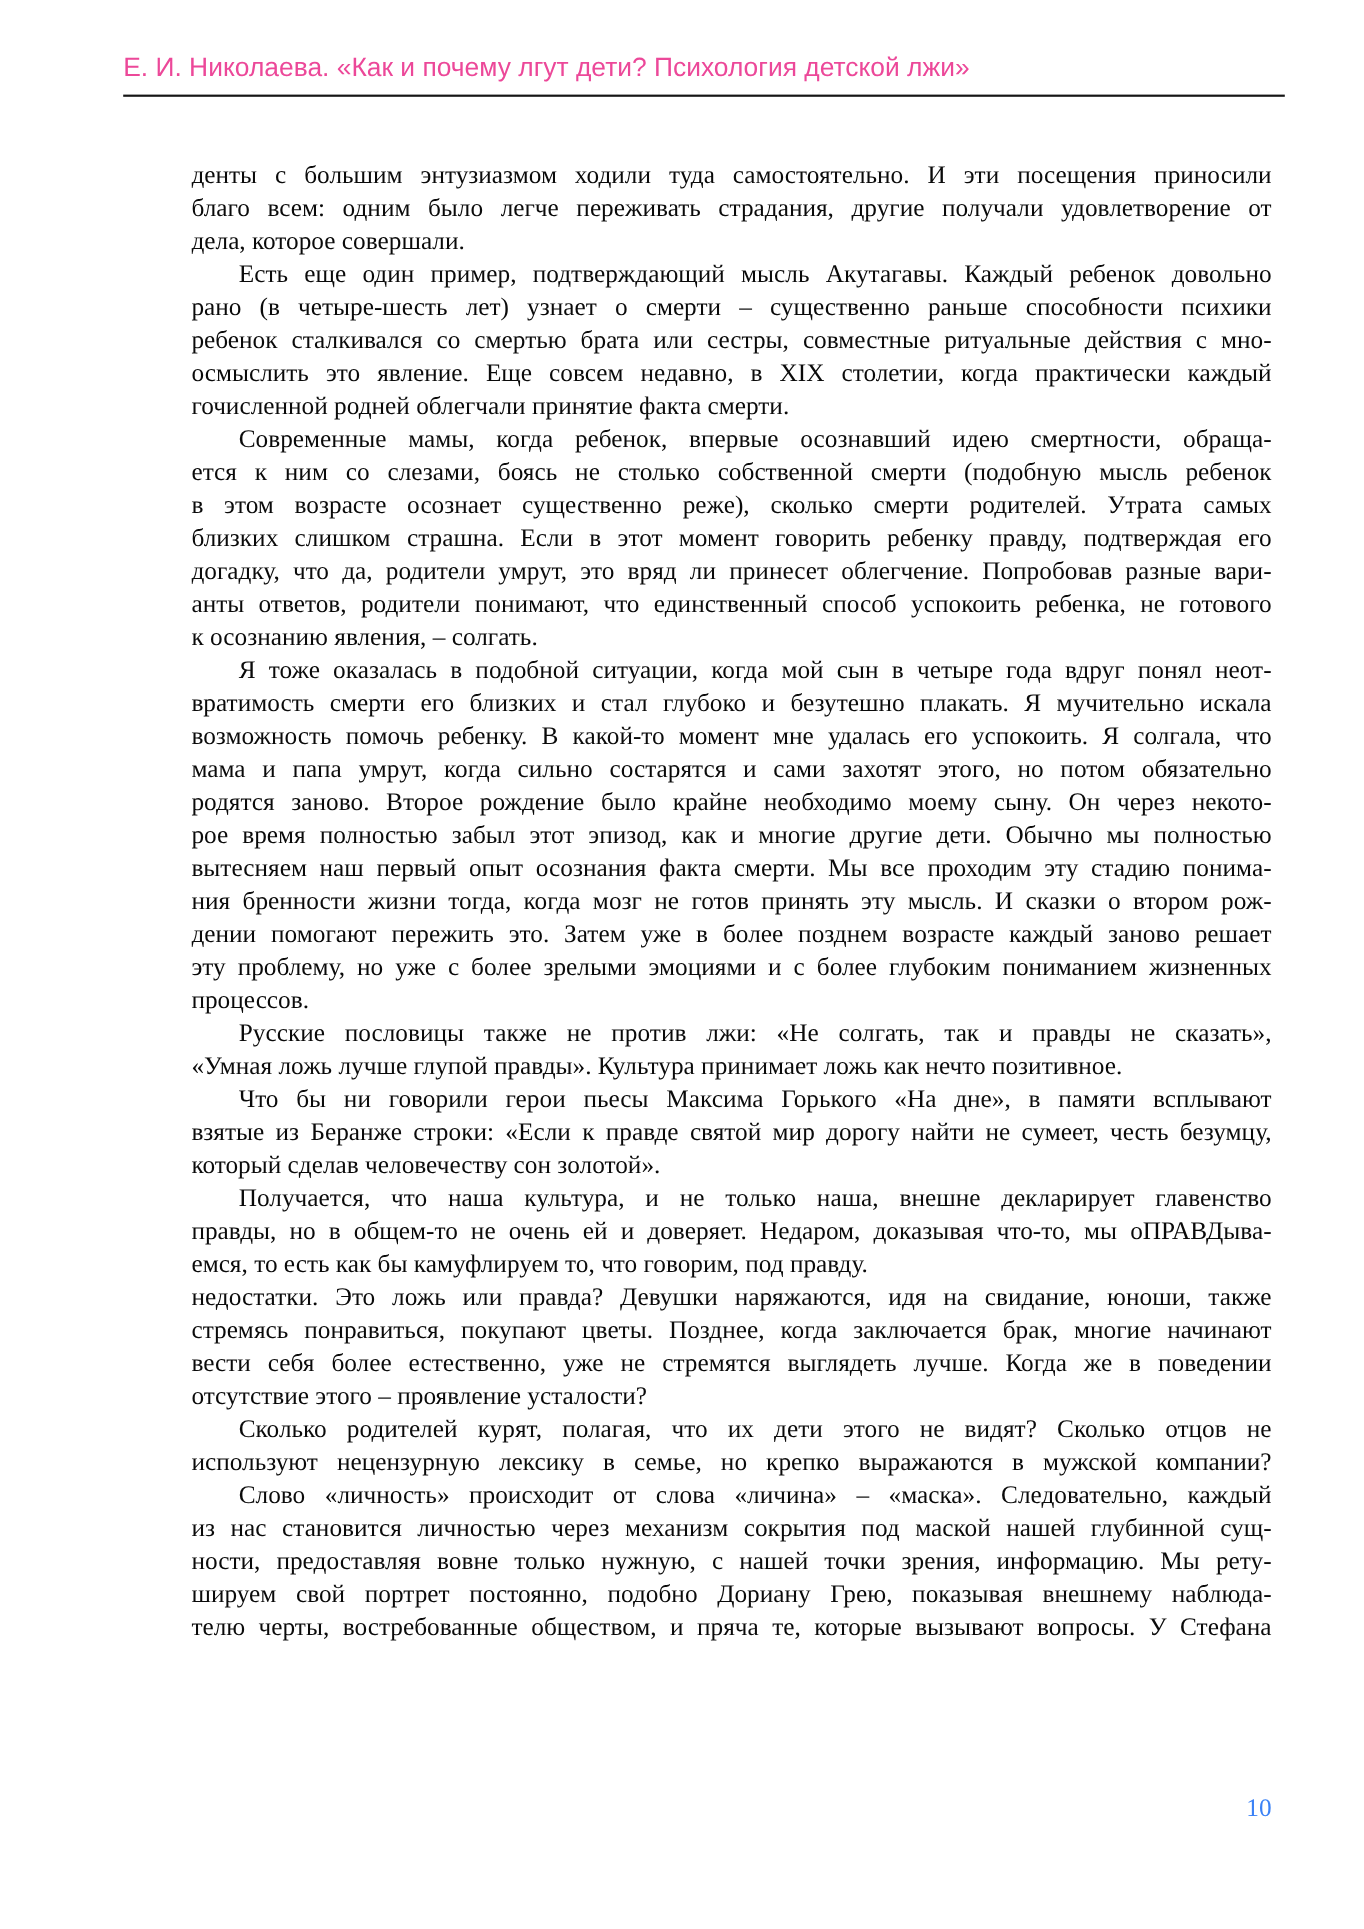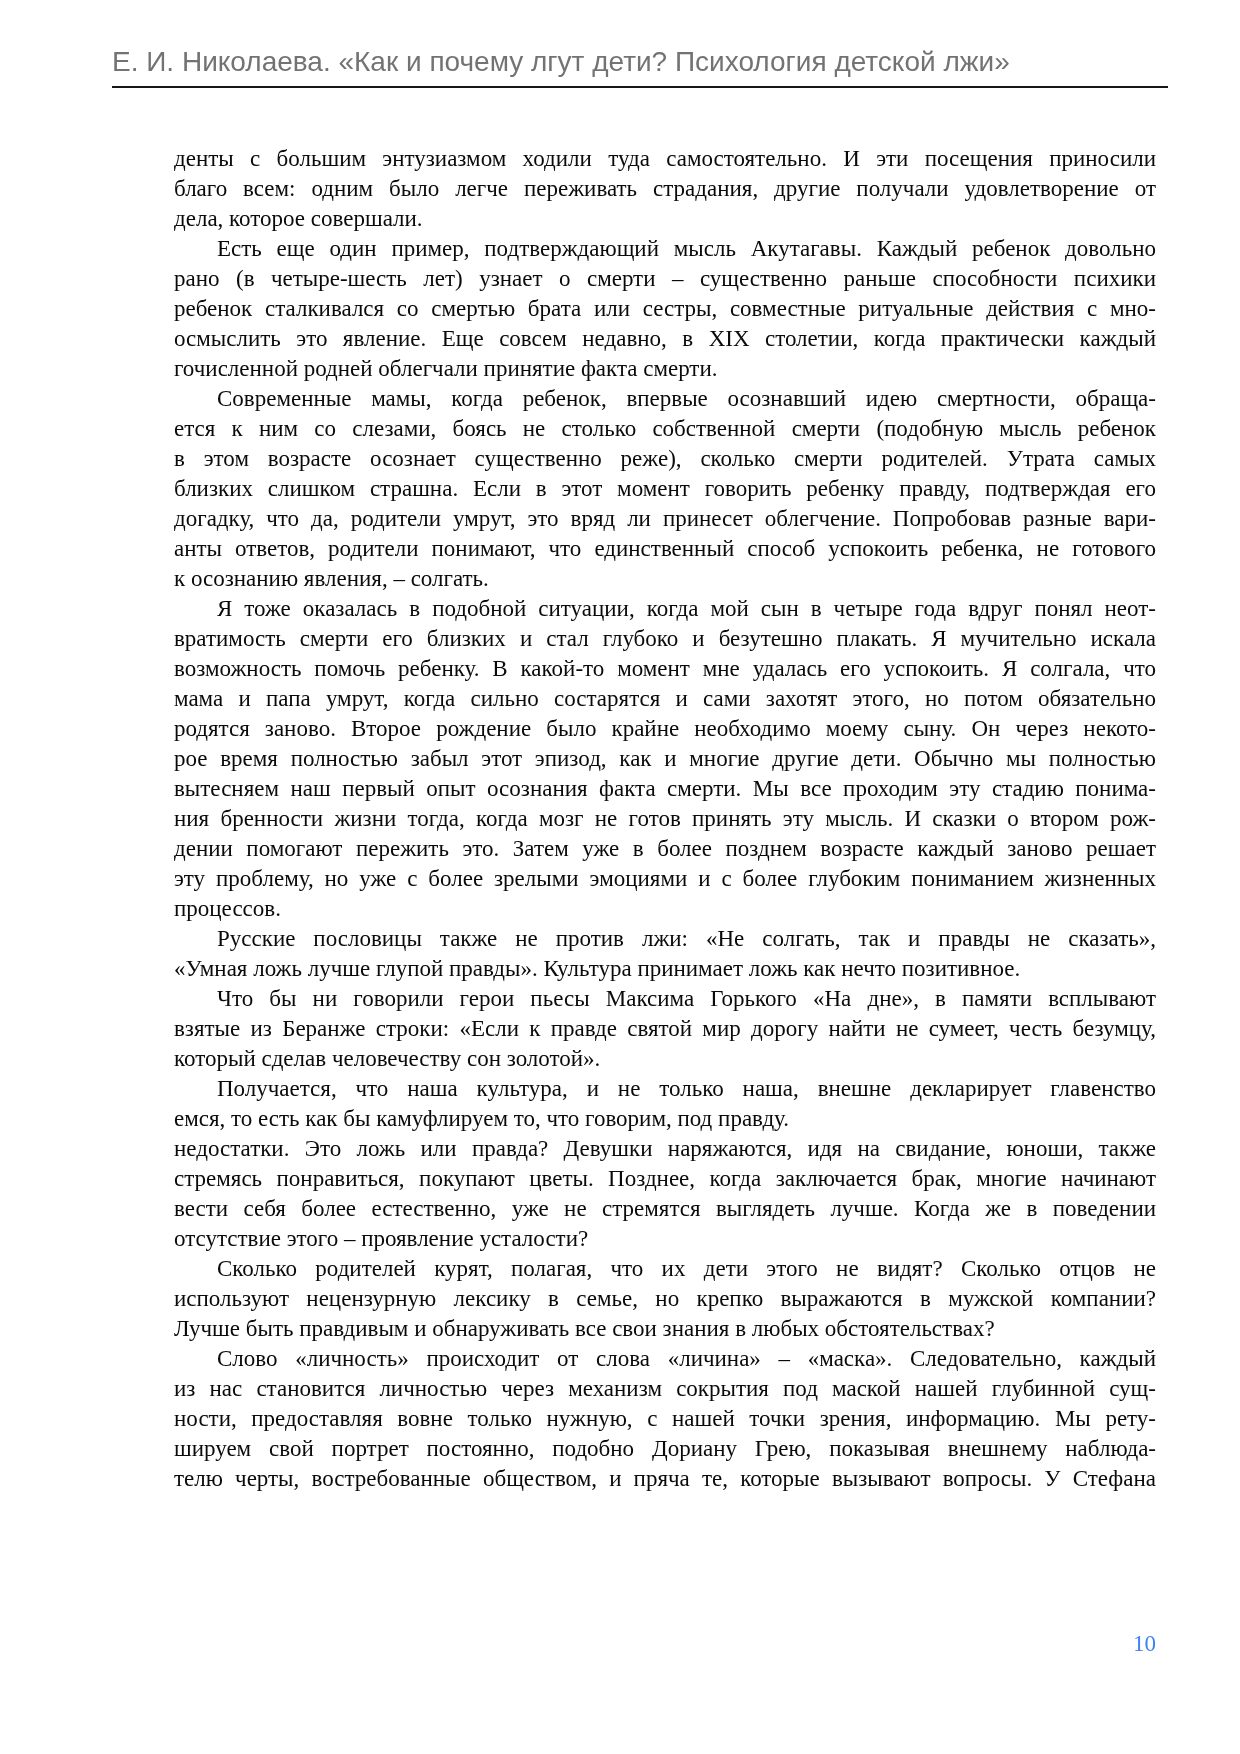--- a/index.html
+++ b/index.html
@@ -11,23 +11,23 @@
     color: #0a0a0a;
     overflow: hidden;
   }
   .page { position: absolute; inset: 0; }
 
   .running-title {
     position: absolute;
     left: 112px; top: 50px;
     width: 1056px;
     font-family: "Liberation Sans", sans-serif;
-    font-size: 28px;
+    font-size: 24px;
     line-height: 24px;
-    color: #737373;
+    color: #ec4899;
     white-space: nowrap;
   }
   .header-rule {
     position: absolute;
     left: 112px; top: 86px;
     width: 1056px; height: 2px;
     background: #161616;
   }
 
   .text-block {
@@ -97,28 +97,28 @@
       <div class="line">ния бренности жизни тогда, когда мозг не готов принять эту мысль. И сказки о втором рож-</div>
       <div class="line">дении помогают пережить это. Затем уже в более позднем возрасте каждый заново решает</div>
       <div class="line">эту проблему, но уже с более зрелыми эмоциями и с более глубоким пониманием жизненных</div>
       <div class="line last">процессов.</div>
       <div class="line indent">Русские пословицы также не против лжи: «Не солгать, так и правды не сказать»,</div>
       <div class="line last">«Умная ложь лучше глупой правды». Культура принимает ложь как нечто позитивное.</div>
       <div class="line indent">Что бы ни говорили герои пьесы Максима Горького «На дне», в памяти всплывают</div>
       <div class="line">взятые из Беранже строки: «Если к правде святой мир дорогу найти не сумеет, честь безумцу,</div>
       <div class="line last">который сделав человечеству сон золотой».</div>
       <div class="line indent">Получается, что наша культура, и не только наша, внешне декларирует главенство</div>
+      <div class="line">правды, но в общем-то не очень ей и доверяет. Недаром, доказывая что-то, мы оПРАВДыва-</div>
       <div class="line last">емся, то есть как бы камуфлируем то, что говорим, под правду.</div>
       <div class="line">недостатки. Это ложь или правда? Девушки наряжаются, идя на свидание, юноши, также</div>
       <div class="line">стремясь понравиться, покупают цветы. Позднее, когда заключается брак, многие начинают</div>
       <div class="line">вести себя более естественно, уже не стремятся выглядеть лучше. Когда же в поведении</div>
       <div class="line last">отсутствие этого – проявление усталости?</div>
       <div class="line indent">Сколько родителей курят, полагая, что их дети этого не видят? Сколько отцов не</div>
       <div class="line">используют нецензурную лексику в семье, но крепко выражаются в мужской компании?</div>
-      <div class="line last">Лучше быть правдивым и обнаруживать все свои знания в любых обстоятельствах?</div>
       <div class="line indent">Слово «личность» происходит от слова «личина» – «маска». Следовательно, каждый</div>
       <div class="line">из нас становится личностью через механизм сокрытия под маской нашей глубинной сущ-</div>
       <div class="line">ности, предоставляя вовне только нужную, с нашей точки зрения, информацию. Мы рету-</div>
       <div class="line">шируем свой портрет постоянно, подобно Дориану Грею, показывая внешнему наблюда-</div>
       <div class="line">телю черты, востребованные обществом, и пряча те, которые вызывают вопросы. У Стефана</div>
     </div>
 
   <div class="page-number">10</div>
 </div>
 

